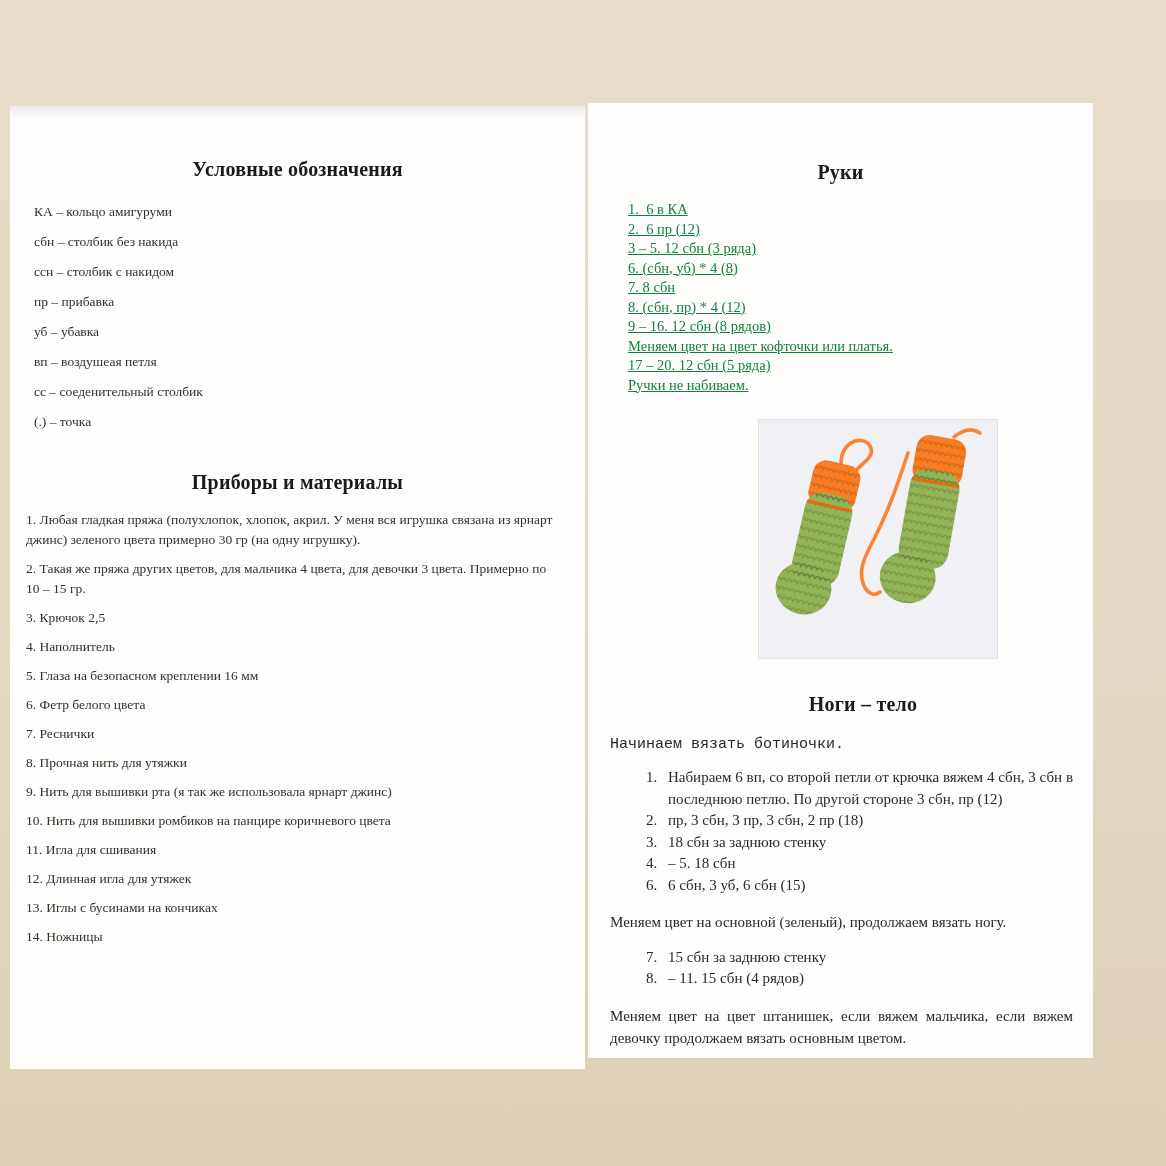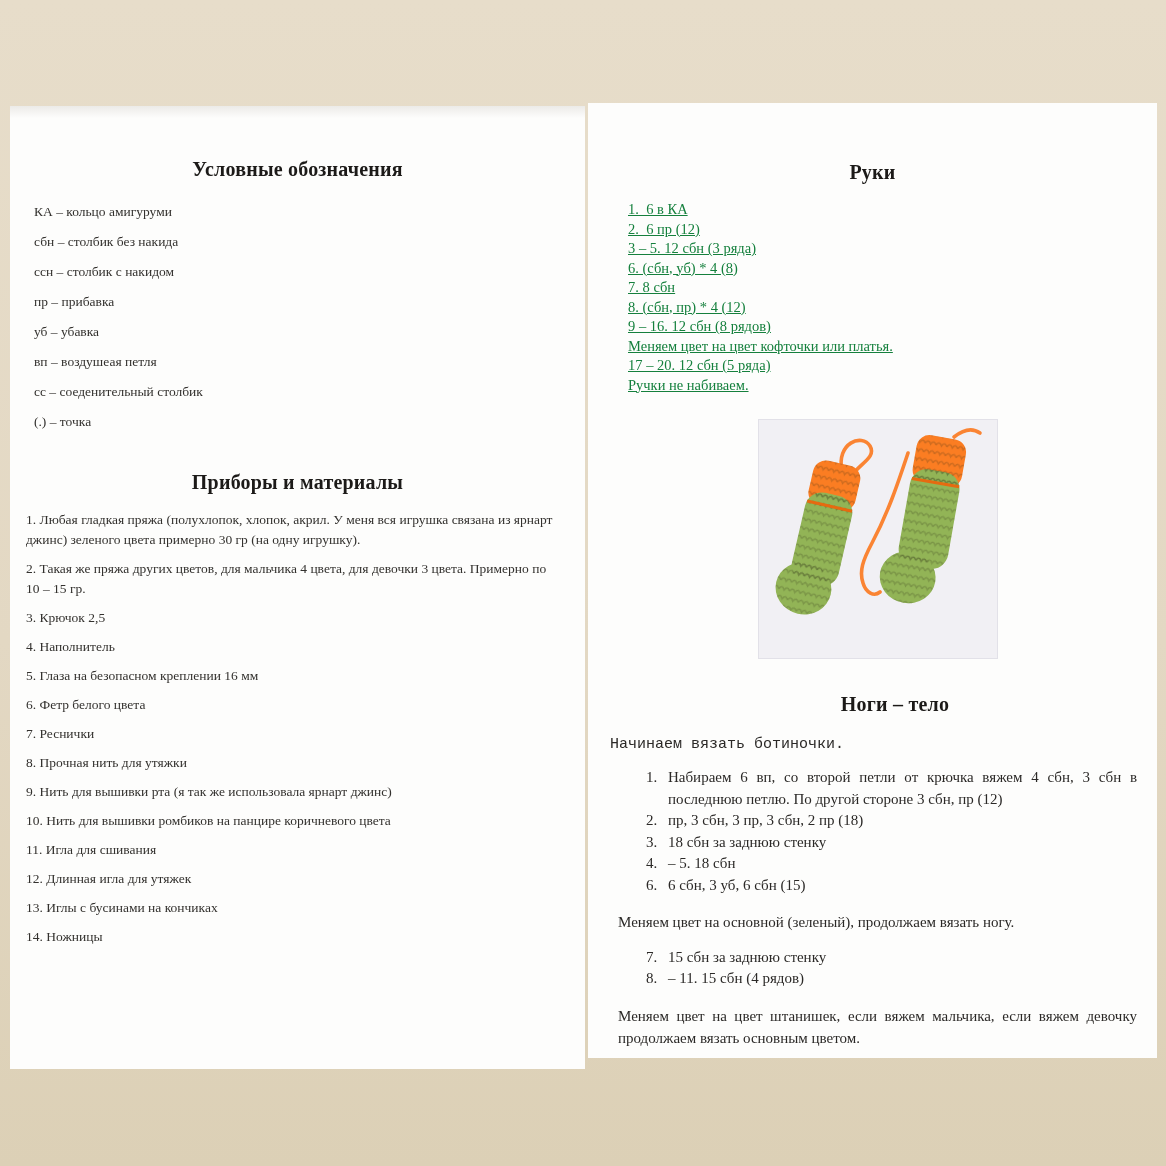--- a/index.html
+++ b/index.html
@@ -8,21 +8,21 @@
     background:linear-gradient(180deg,#e7ddca 0%,#e3d8c3 55%,#dcd0b6 100%);
     font-family:"Liberation Serif","DejaVu Serif",serif;
     color:#2b2927;
   }
   .sheet{position:absolute;background:#fdfdfc;}
   .sheet-left{left:10px;top:106px;width:575px;height:963px;}
   .sheet-left::before{
     content:"";position:absolute;top:0;left:0;right:0;height:12px;
     background:linear-gradient(#ecebe8,rgba(255,255,255,0));
   }
-  .sheet-right{left:588px;top:103px;width:569px;height:955px;}
+  .sheet-right{left:588px;top:103px;width:505px;height:955px;}
 
   h1{
     font-size:20px;font-weight:bold;color:#1c1a18;
     text-align:center;margin:0;letter-spacing:.2px;
   }
   .legend-title{padding-top:52px;}
   .legend-list{margin:18px 0 0;padding:0 24px 0 20px;}
   .legend-item{margin:4px;font-size:13.5px;line-height:26px;color:#33312e;}
 
   .materials-title{padding-top:32px;}
@@ -38,21 +38,21 @@
     border:0;
   }
 
   .legs-title{padding-top:34px;padding-left:45px;}
   .legs-intro{margin:18px 20px 0 22px;font-size:15px;line-height:22px;font-family:Liberation Mono, monospace;}
   .steps{margin:11px 20px 0 58px;}
   .step{display:flex;margin:0;}
   .step-num{flex:0 0 22px;font-size:15px;line-height:21.5px;}
   .step-text{flex:1;font-size:15px;line-height:21.5px;text-align:justify;}
   .steps-2{margin-top:13px;}
-  .legs-note{margin:15px 20px 0 30px;font-size:15px;line-height:22.5px;text-align:justify;}
+  .legs-note{margin:15px 20px 0 22px;font-size:15px;line-height:22.5px;text-align:justify;}
 </style>
 </head>
 <body>
 
 <div class="sheet sheet-left">
   <h1 class="legend-title">Условные обозначения</h1>
   <div class="legend-list">
     <p class="legend-item">КА – кольцо амигуруми</p>
     <p class="legend-item">сбн – столбик без накида</p>
     <p class="legend-item">ссн – столбик с накидом</p>

